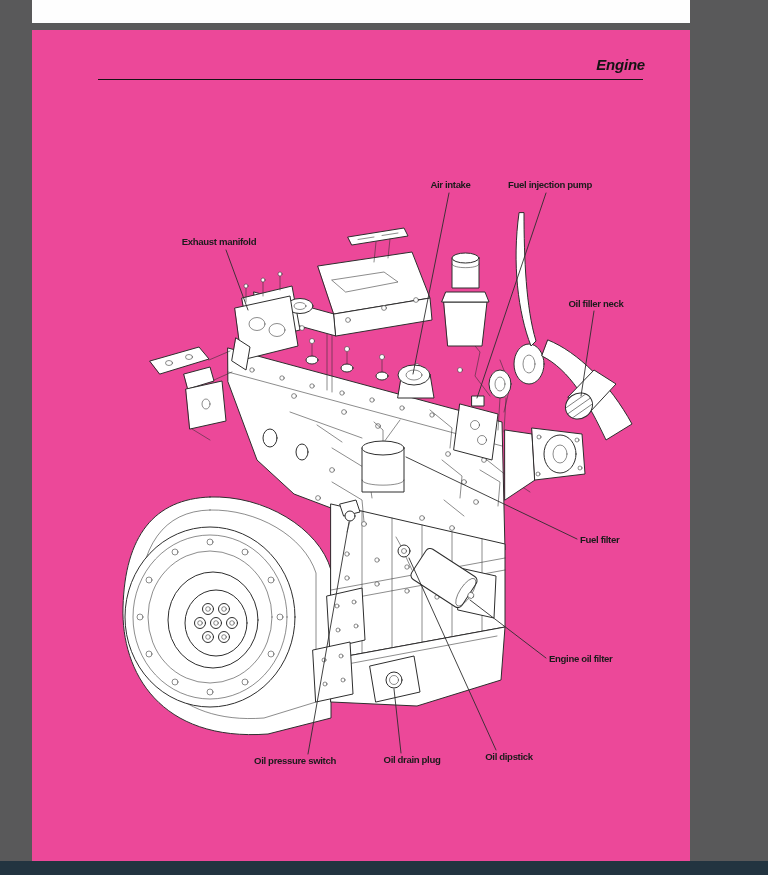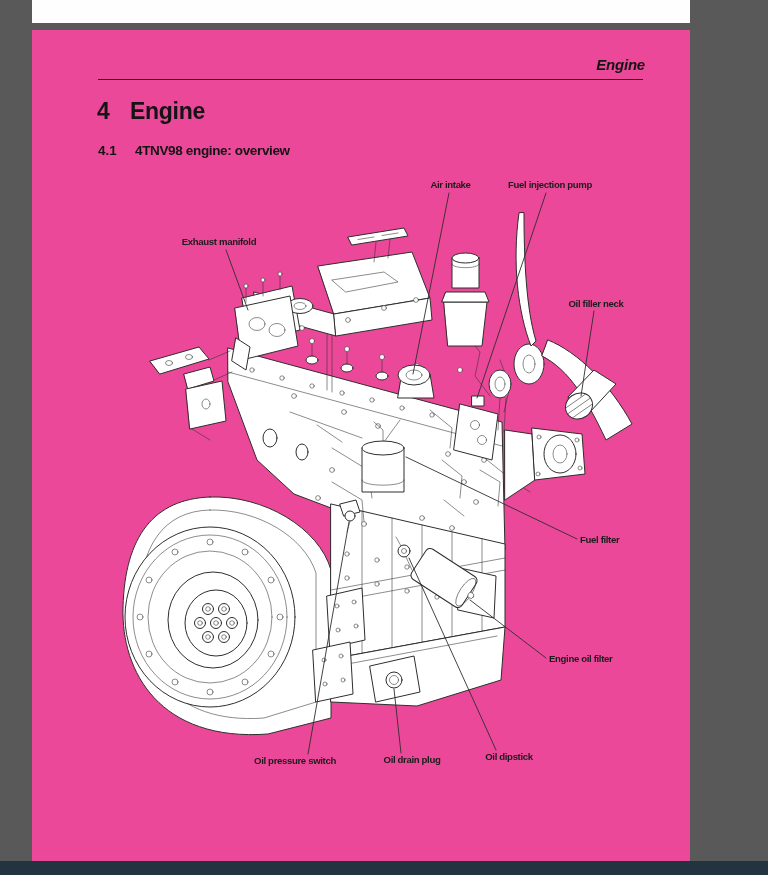--- a/index.html
+++ b/index.html
@@ -50,23 +50,21 @@
 </head>
 <body>
 
 <div class="prev-page"></div>
 
 <div class="page">
 
   <div class="running-header">Engine</div>
   <div class="header-rule"></div>
 
-  <h1 class="chapter"><span class="num">4</span><span>Engine</span></h1>
-
-  <h2 class="section"><span class="num">4.1</span><span>4TNV98 engine: overview</span></h2>
+
 
   <svg class="figure" viewBox="0 0 658 831">
 
     <g class="eng">
 
       <g>
         <path class="w" d="M178,467 C232,465 287,498 299,540 L299,688 L236,704 C128,712 89,642 91,577 C93,506 122,469 178,467 Z"></path>
         <path class="thin" d="M178,480 C225,479 272,506 284,543 L284,672 L232,688 C140,695 104,634 106,578 C108,516 131,481 178,480 Z"></path>
       </g>
 

